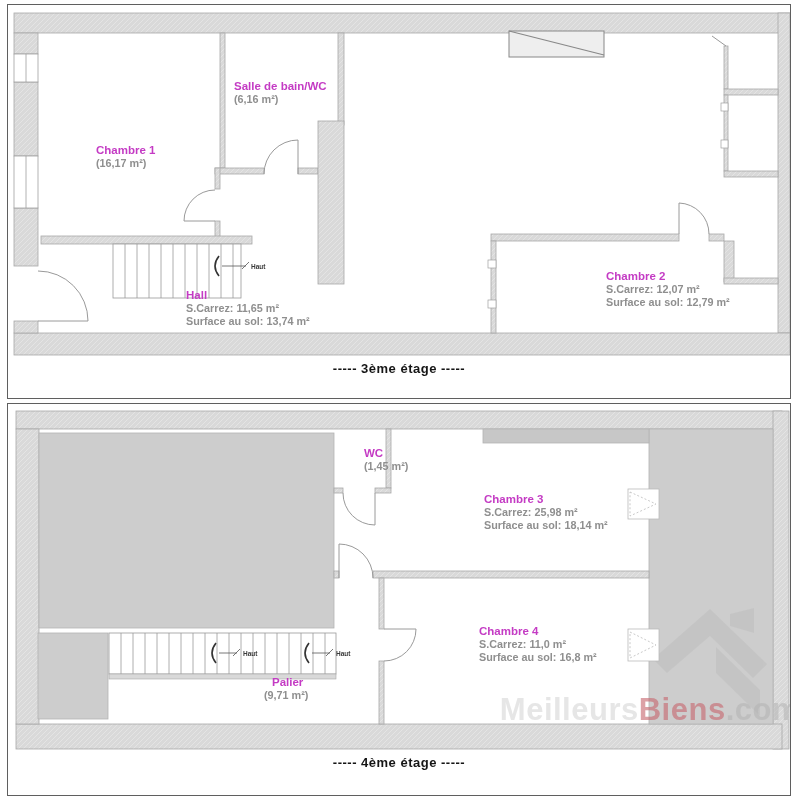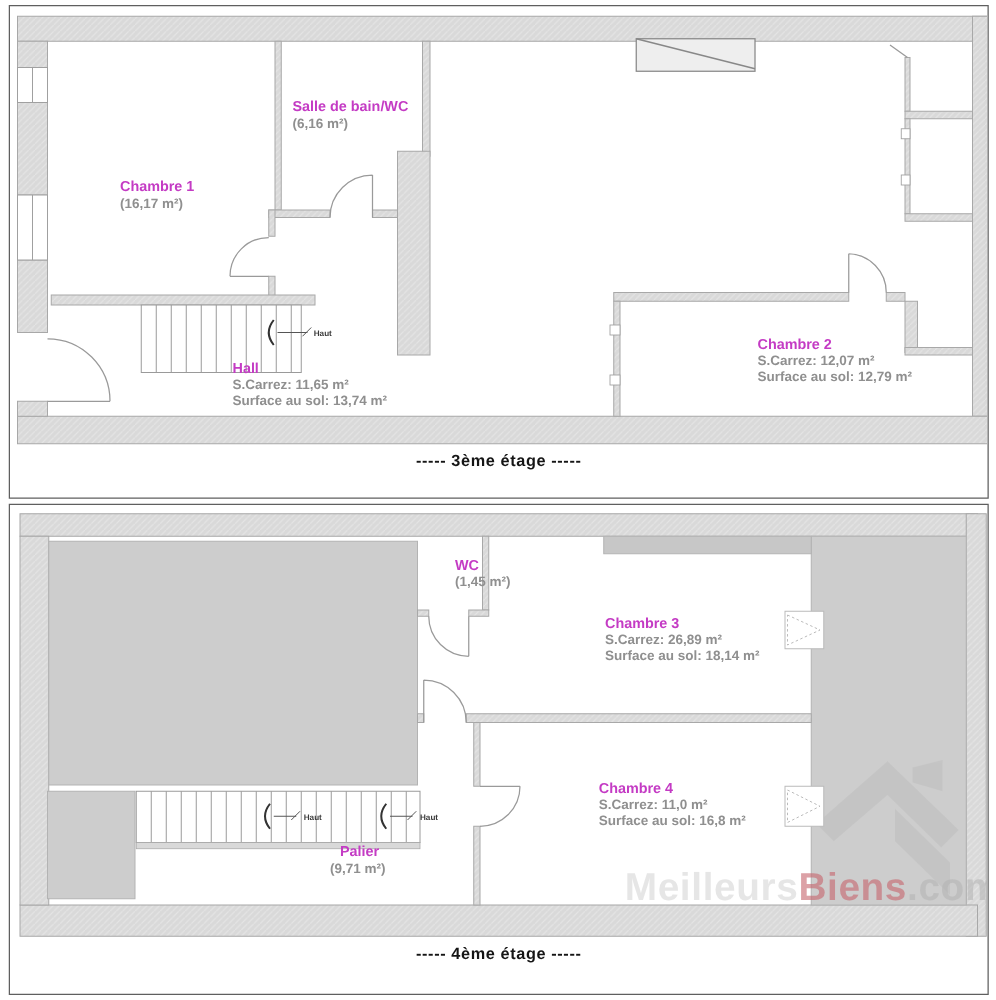--- a/index.html
+++ b/index.html
@@ -199,21 +199,21 @@
     <div class="wm">
       <span class="wm1">Meilleurs</span><span class="wm2">Biens</span><span class="wm3">.com</span>
     </div>
 
     <div class="rlabel" style="left:336px;top:42px;margin-left:20px;">
       <div class="rname">WC</div>
       <div class="rdetail">(1,45 m²)</div>
     </div>
     <div class="rlabel" style="left:476px;top:88px;">
       <div class="rname">Chambre 3</div>
-      <div class="rdetail">S.Carrez: 26,89 m²</div>
+      <div class="rdetail">S.Carrez: 25,98 m²</div>
       <div class="rdetail">Surface au sol: 18,14 m²</div>
     </div>
     <div class="rlabel" style="left:471px;top:220px;">
       <div class="rname">Chambre 4</div>
       <div class="rdetail">S.Carrez: 11,0 m²</div>
       <div class="rdetail">Surface au sol: 16,8 m²</div>
     </div>
     <div class="rlabel" style="left:256px;top:271px;">
       <div class="rname" style="padding-left:8px;">Palier</div>
       <div class="rdetail">(9,71 m²)</div>

